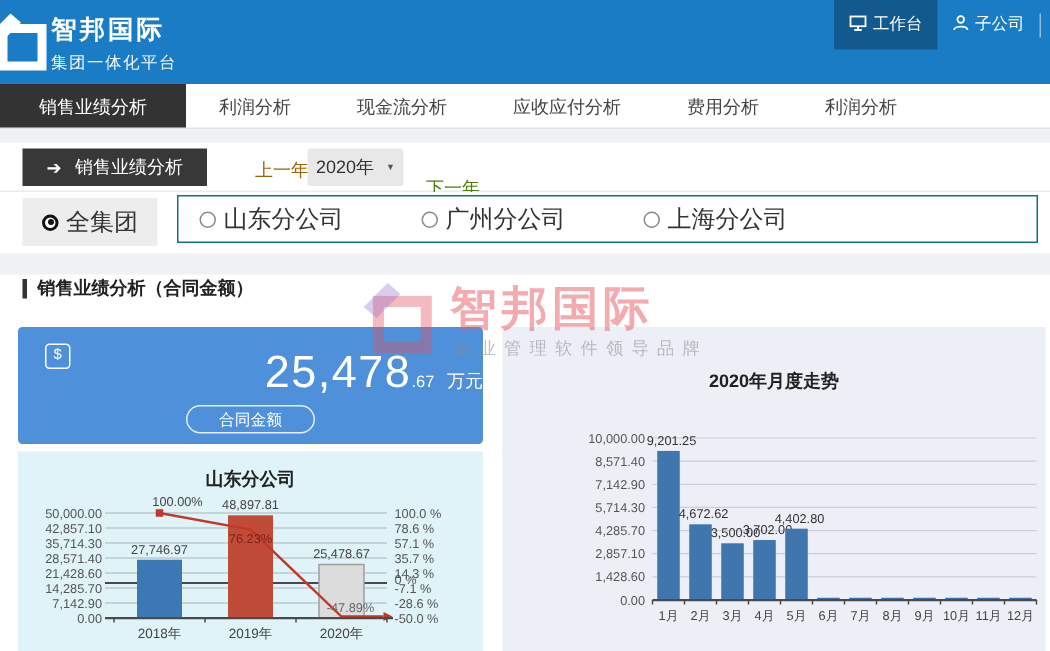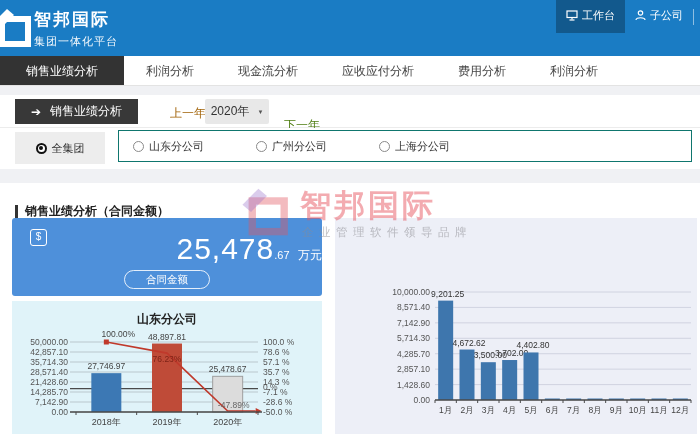--- a/index.html
+++ b/index.html
@@ -43,25 +43,25 @@
   .scope-sel { position:absolute; left:15px; top:4px; width:90px; height:32px; background:#ededed;
     display:flex; align-items:center; justify-content:center; gap:6px; cursor:pointer; }
   .scope-box { position:absolute; left:118px; top:2px; right:8px; height:32px; background:#fff;
     border:1px solid #0f766e; display:flex; align-items:center; gap:52px; padding-left:14px; }
   .radio-opt { display:flex; align-items:center; gap:5px; font-size:11px; color:#333; cursor:pointer; }
   .rdo { width:11px; height:11px; border-radius:50%; border:1.5px solid #8a8a8a; background:#fff;
     display:inline-block; position:relative; }
   .rdo.on { border:2px solid #111; }
   .rdo.on::after { content:""; position:absolute; left:1.5px; top:1.5px; width:4px; height:4px;
     border-radius:50%; background:#111; }
-  .scope-sel .lbl, .radio-opt .lbl { font-size:11px; color:#333; }
+  .scope-sel .lbl, .radio-opt .lbl { font-size:16px; color:#333; }
 
   
   .main { position:absolute; left:0; top:183px; width:700px; height:251px; background:#fff; }
-  .sec-title { position:absolute; left:15px; top:20px; display:flex; align-items:center; gap:7px; }
+  .sec-title { position:absolute; left:15px; top:1px; display:flex; align-items:center; gap:7px; }
   .sec-title .bar { width:3px; height:13px; background:#333; }
   .sec-title .txt { font-size:12px; font-weight:bold; color:#222; }
 
   
   .sum-card { position:absolute; left:12px; top:35px; width:310px; height:78px; background:#4e90da;
     border-radius:3px; color:#fff; }
   .money-ic { position:absolute; left:18px; top:11px; width:17px; height:17px;
     border:1.5px solid #fff; border-radius:3px; font-size:10px; line-height:14px; text-align:center; }
   .sum-num { position:absolute; left:0; top:14px; width:100%; text-align:right; white-space:nowrap; }
   .sum-num .big { font-size:30px; letter-spacing:1px; }
@@ -238,20 +238,21 @@
           <line x1="124.66666666666666" y1="111" x2="124.66666666666666" y2="114" stroke="#4a4a4a" stroke-width="1"></line>
           <line x1="185.33333333333331" y1="111" x2="185.33333333333331" y2="114" stroke="#4a4a4a" stroke-width="1"></line>
           <line x1="246" y1="111" x2="246" y2="114" stroke="#4a4a4a" stroke-width="1"></line>
           <text x="94.33333333333333" y="124" text-anchor="middle" font-size="9" fill="#444" font-family="&quot;Liberation Sans&quot;,&quot;DejaVu Sans&quot;,sans-serif">2018年</text>
           <text x="155" y="124" text-anchor="middle" font-size="9" fill="#444" font-family="&quot;Liberation Sans&quot;,&quot;DejaVu Sans&quot;,sans-serif">2019年</text>
           <text x="215.66666666666666" y="124" text-anchor="middle" font-size="9" fill="#444" font-family="&quot;Liberation Sans&quot;,&quot;DejaVu Sans&quot;,sans-serif">2020年</text>
         </svg>
     </div>
 
     <div class="chart2">
+      <div class="ct">2020年月度走势</div>
       <svg id="svg2" width="362" height="216">
           <line x1="100" y1="74" x2="356" y2="74" stroke="#c9cdda" stroke-width="0.8"></line>
           <text x="95" y="77" text-anchor="end" font-size="8.5" fill="#555" font-family="&quot;Liberation Sans&quot;,&quot;DejaVu Sans&quot;,sans-serif">10,000.00</text>
           <line x1="100" y1="89.42857142857143" x2="356" y2="89.42857142857143" stroke="#c9cdda" stroke-width="0.8"></line>
           <text x="95" y="92.42857142857143" text-anchor="end" font-size="8.5" fill="#555" font-family="&quot;Liberation Sans&quot;,&quot;DejaVu Sans&quot;,sans-serif">8,571.40</text>
           <line x1="100" y1="104.85714285714286" x2="356" y2="104.85714285714286" stroke="#c9cdda" stroke-width="0.8"></line>
           <text x="95" y="107.85714285714286" text-anchor="end" font-size="8.5" fill="#555" font-family="&quot;Liberation Sans&quot;,&quot;DejaVu Sans&quot;,sans-serif">7,142.90</text>
           <line x1="100" y1="120.28571428571428" x2="356" y2="120.28571428571428" stroke="#c9cdda" stroke-width="0.8"></line>
           <text x="95" y="123.28571428571428" text-anchor="end" font-size="8.5" fill="#555" font-family="&quot;Liberation Sans&quot;,&quot;DejaVu Sans&quot;,sans-serif">5,714.30</text>
           <line x1="100" y1="135.71428571428572" x2="356" y2="135.71428571428572" stroke="#c9cdda" stroke-width="0.8"></line>

